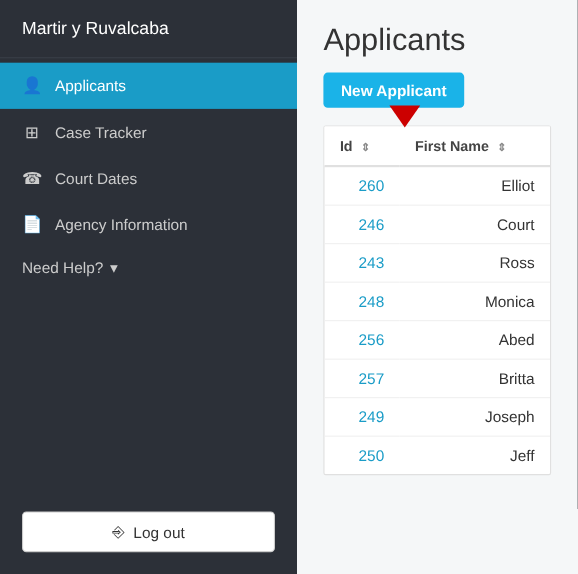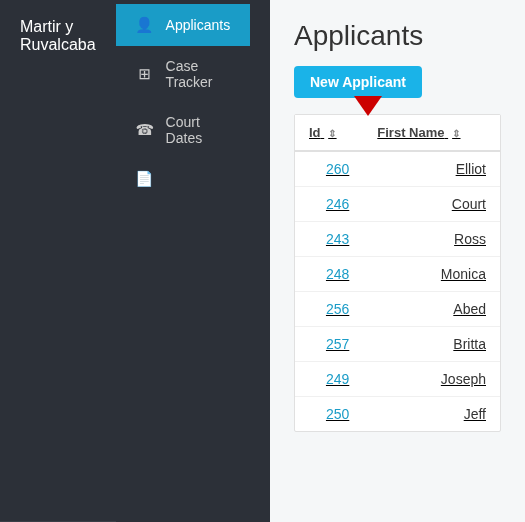--- a/index.html
+++ b/index.html
@@ -13,21 +13,21 @@
       background: #fff;
     }
 
     
     .sidebar {
       width: 270px;
       min-width: 270px;
       background: #2c3038;
       color: #ccc;
       display: flex;
-      flex-direction: row;
+      flex-direction: column;
       height: 522px;
     }
 
     .sidebar-brand {
       padding: 18px 20px 16px;
       color: #fff;
       font-size: 16px;
       font-weight: 500;
       border-bottom: 1px solid #3a3f47;
     }
@@ -140,21 +140,20 @@
     
     .table-container {
       background: #fff;
       border: 1px solid #e0e0e0;
       border-radius: 2px;
     }
 
     table {
       width: 100%;
       border-collapse: collapse;
-      text-decoration: underline;
     }
 
     thead th {
       padding: 10px 14px;
       text-align: left;
       font-weight: 600;
       color: #444;
       font-size: 13px;
       border-bottom: 2px solid #e0e0e0;
       background: #fff;
@@ -203,22 +202,27 @@
       <span>Case Tracker</span>
     </div>
 
     <div class="sidebar-item">
       <span class="icon">☎</span>
       <span>Court Dates</span>
     </div>
 
     <div class="sidebar-item">
       <span class="icon">📄</span>
-    </div>
-
+      <span>Agency Information</span>
+    </div>
+
+    <div class="sidebar-help">
+      <span>Need Help?</span>
+      <span>▾</span>
+    </div>
 
   </nav>
   <div class="sidebar-bottom">
     <button class="logout-btn">
       <span>⎆</span>
       <span>Log out</span>
     </button>
   </div>
 </div>
 

